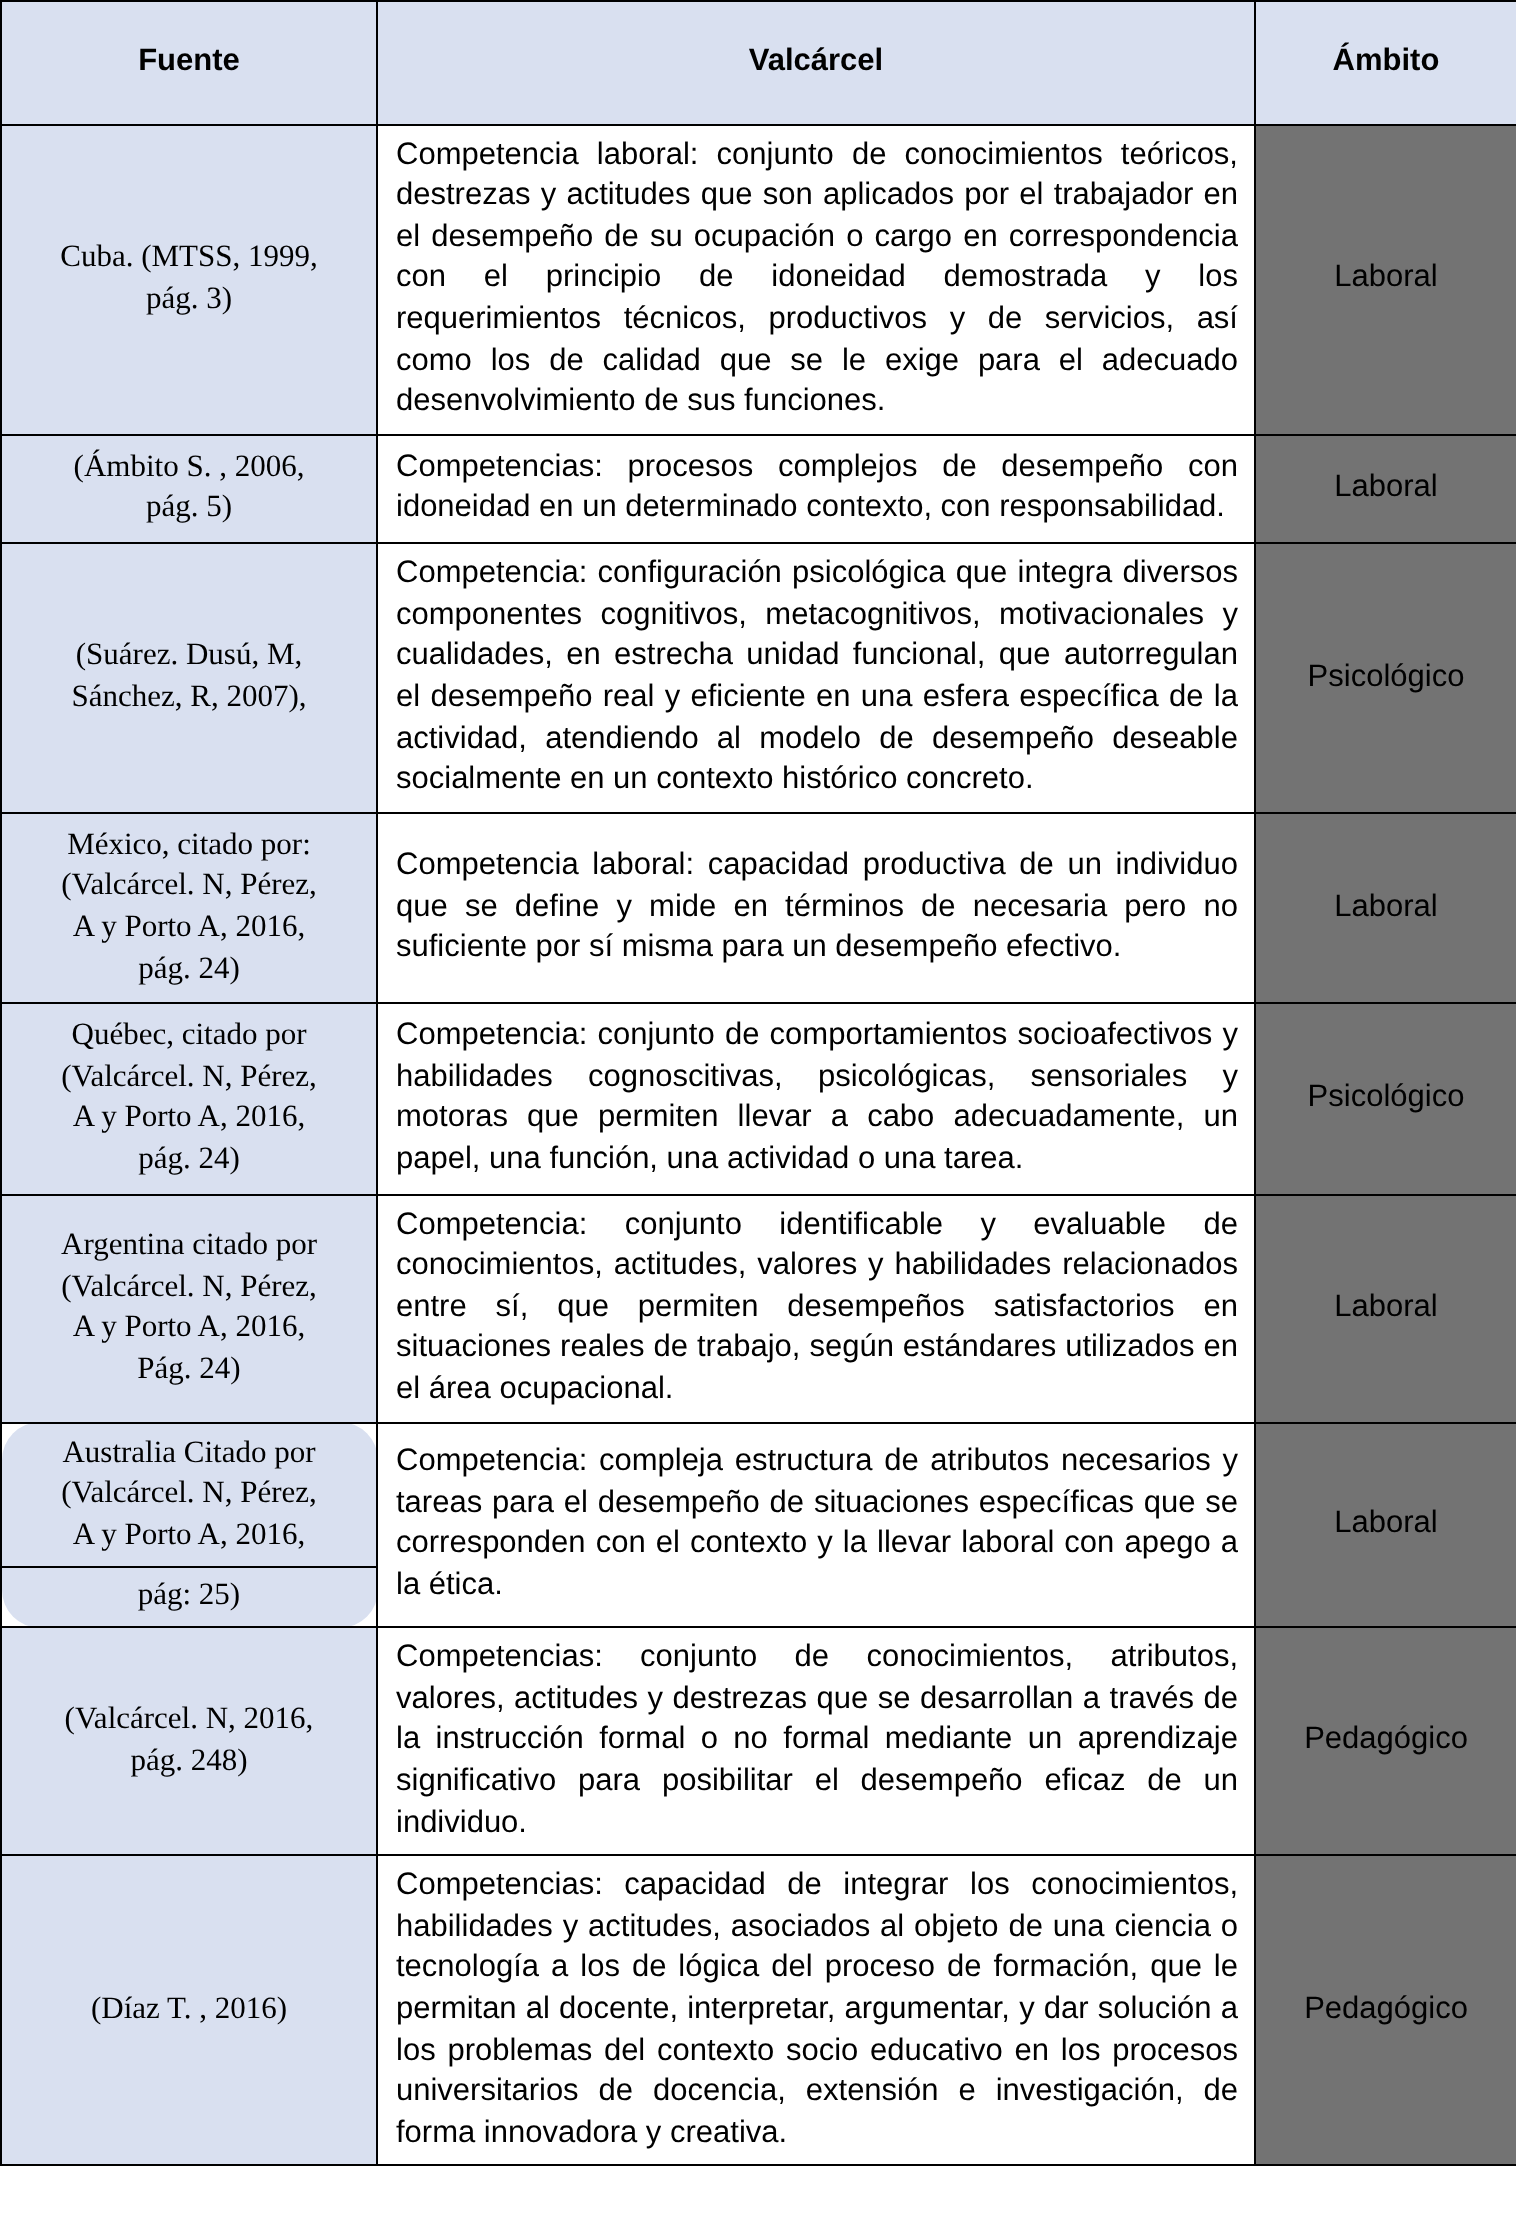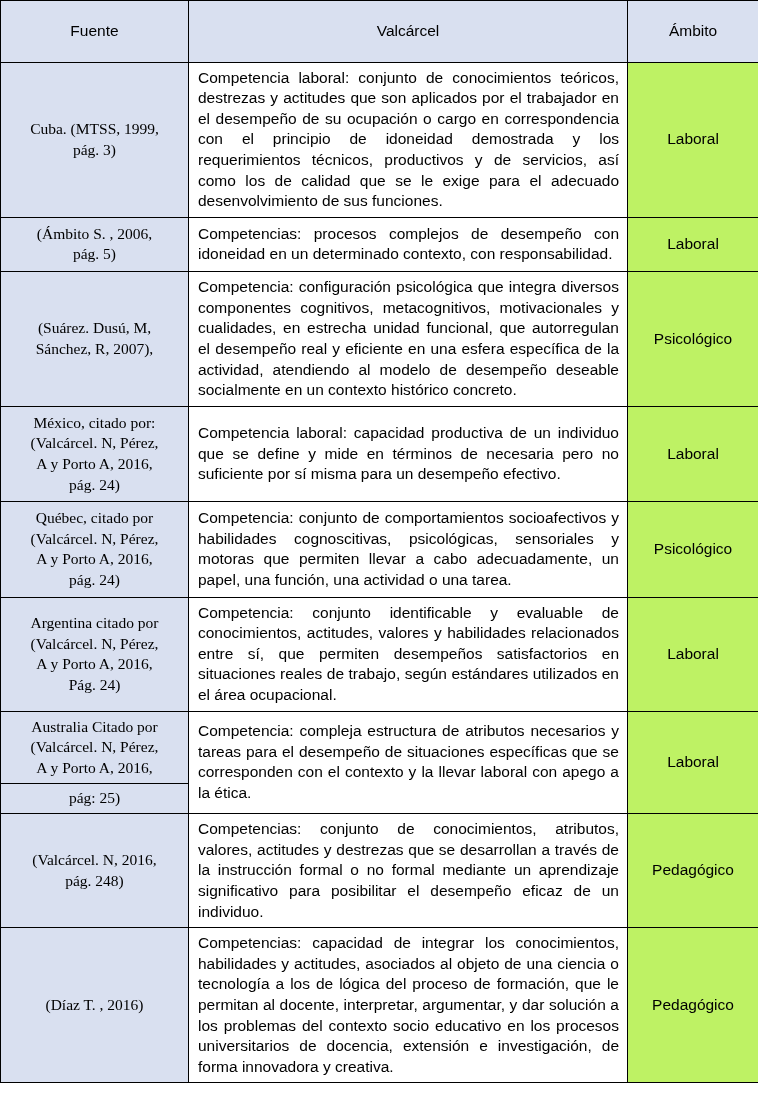--- a/index.html
+++ b/index.html
@@ -35,39 +35,40 @@
   table.def-table td {
     border: 1px solid #000000;
     vertical-align: middle;
     font-size: 15.5px;
     line-height: 1.33;
   }
 
   
   thead th {
     background: #d9e0f0;
-    font-weight: normal;
+    font-weight: bold;
     text-align: center;
     padding: 20px 6px 20px 6px;
     font-size: 16px;
   }
 
   
   td.cell-fuente {
     background: #d9e0f0;
     text-align: center;
     padding: 6px 7px;
     font-family: Liberation Serif, serif;
   }
   td.cell-fuente .src-line {
     display: block;
   }
   
   td.cell-fuente.split {
     padding: 0;
+    border-radius: 19px;
   }
   td.cell-fuente.split .split-top {
     display: block;
     text-align: center;
     padding: 5px 7px 4px 7px;
     border-bottom: 1px solid #000000;
   }
   td.cell-fuente.split .split-bottom {
     display: block;
     text-align: center;
@@ -79,21 +80,21 @@
     background: #ffffff;
     text-align: justify;
     text-justify: inter-word;
     padding: 5px 8px 5px 9px;
     hyphens: none;
     margin-top: 38px;
   }
 
   
   td.cell-ambito {
-    background: #bef264;
+    background: #737373;
     text-align: center;
     padding: 6px 4px;
   }
 </style>
 </head>
 <body>
 
 <div class="table-wrap">
   <table class="def-table">
     <colgroup>

